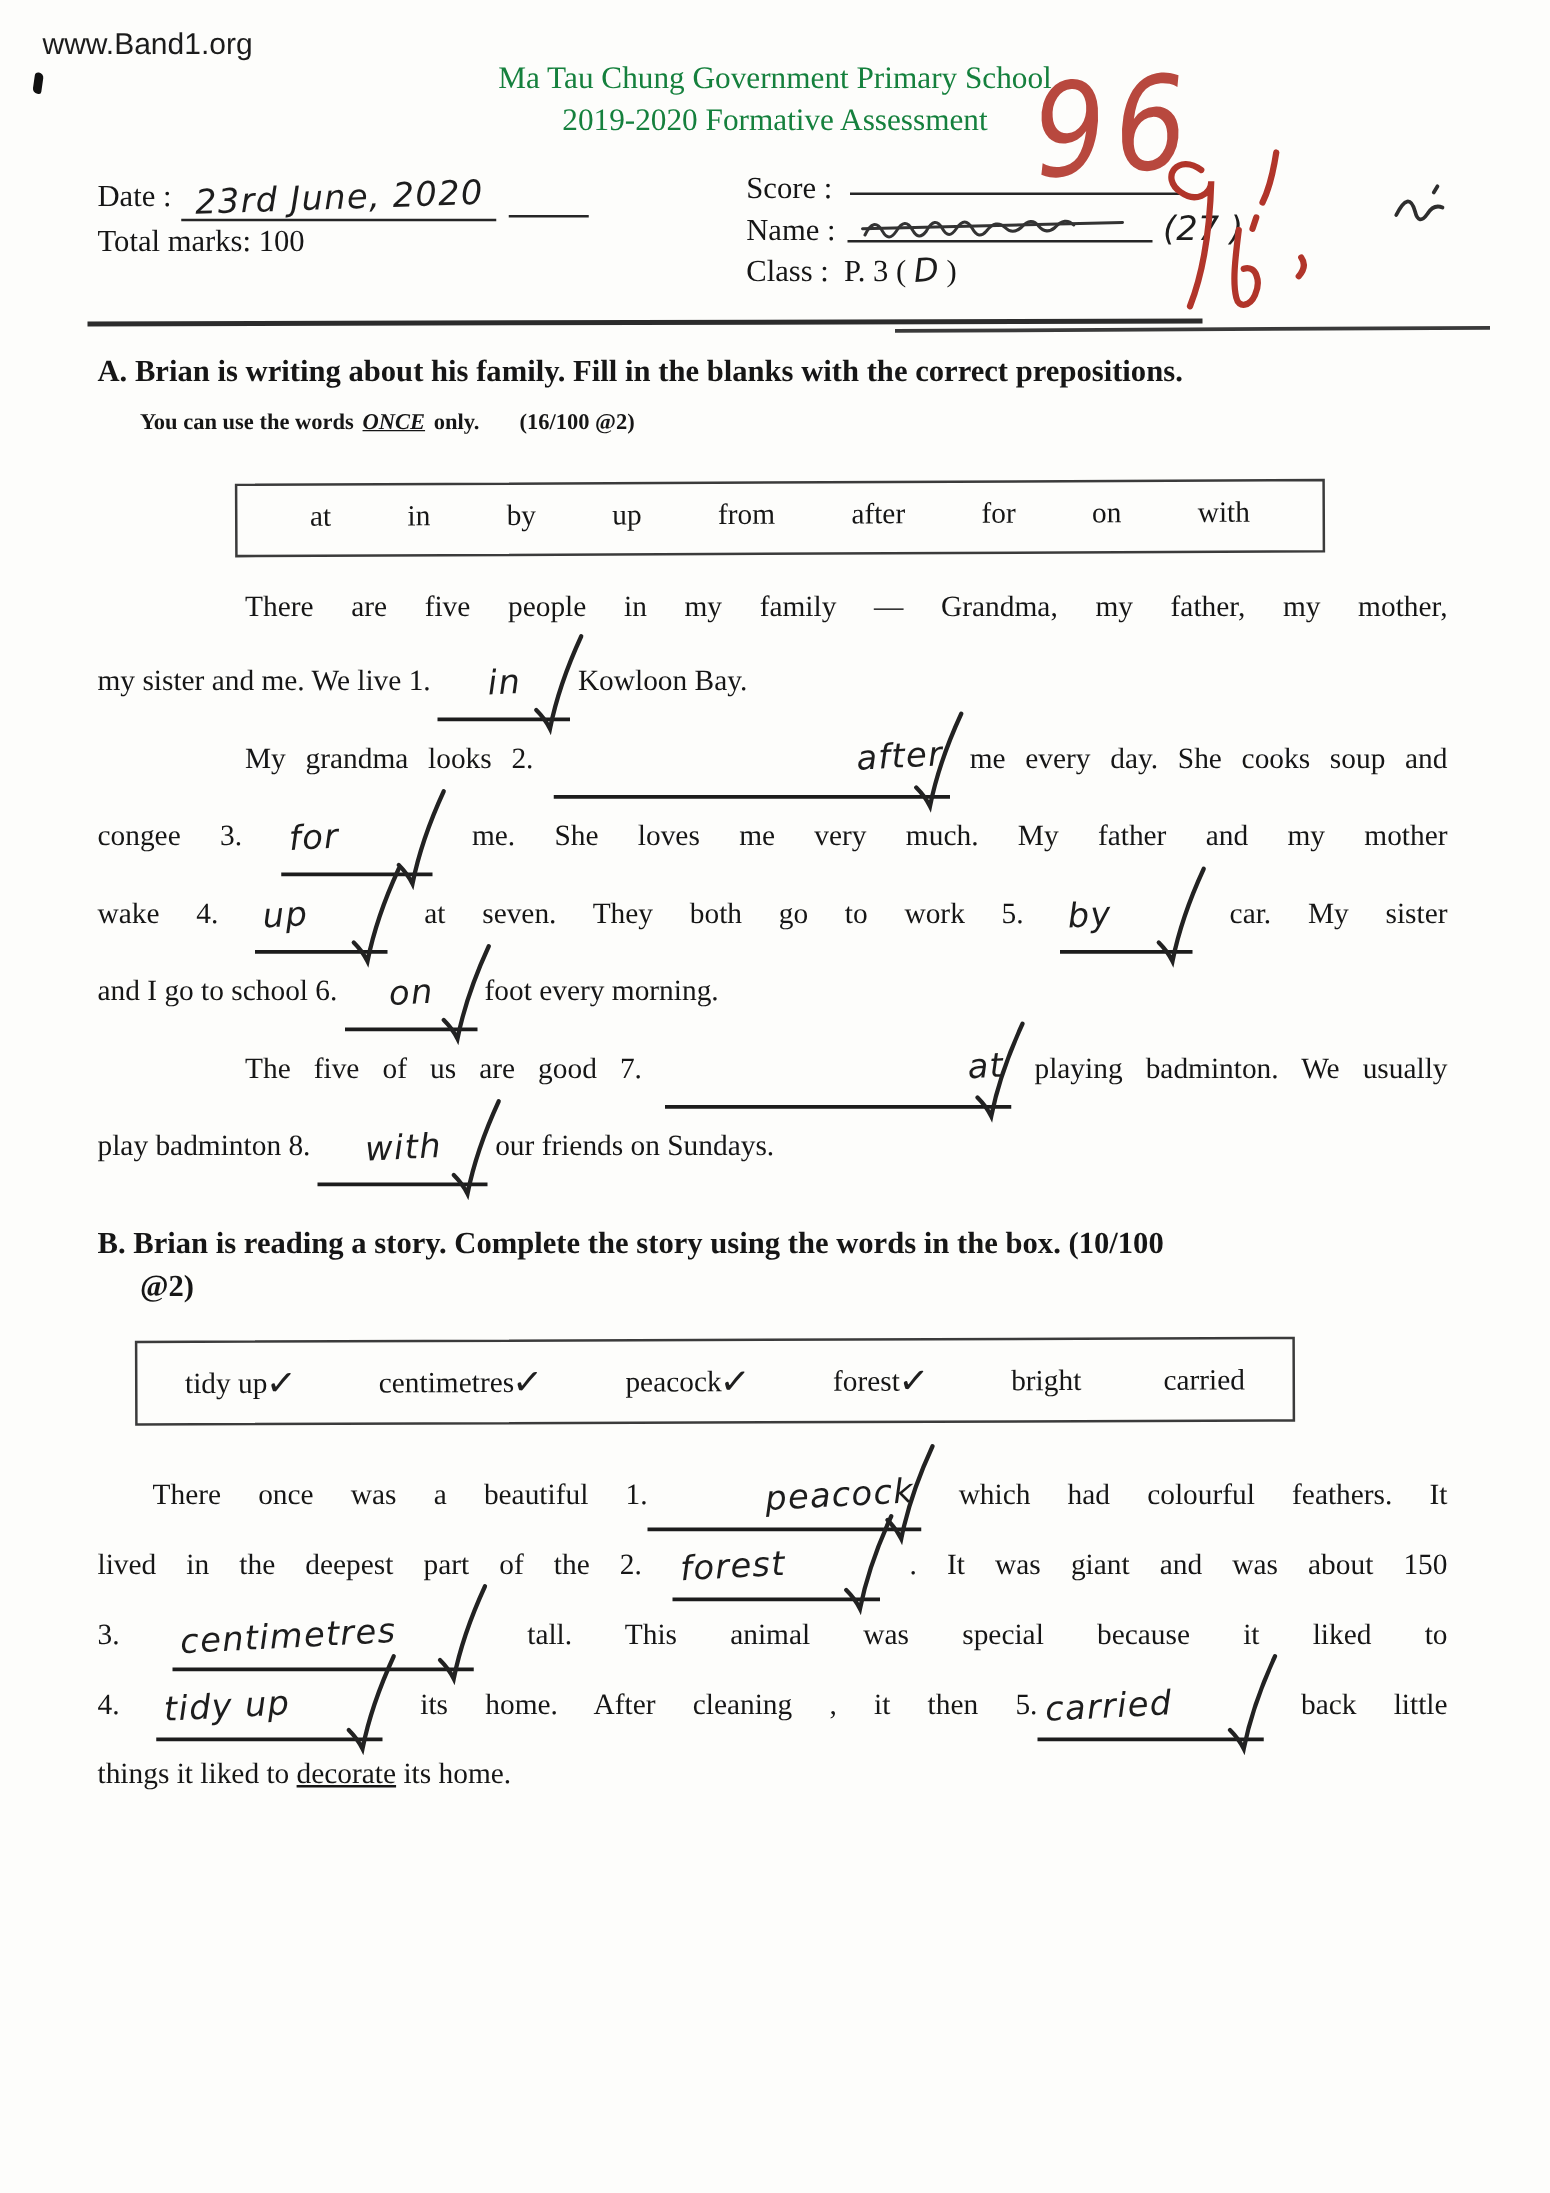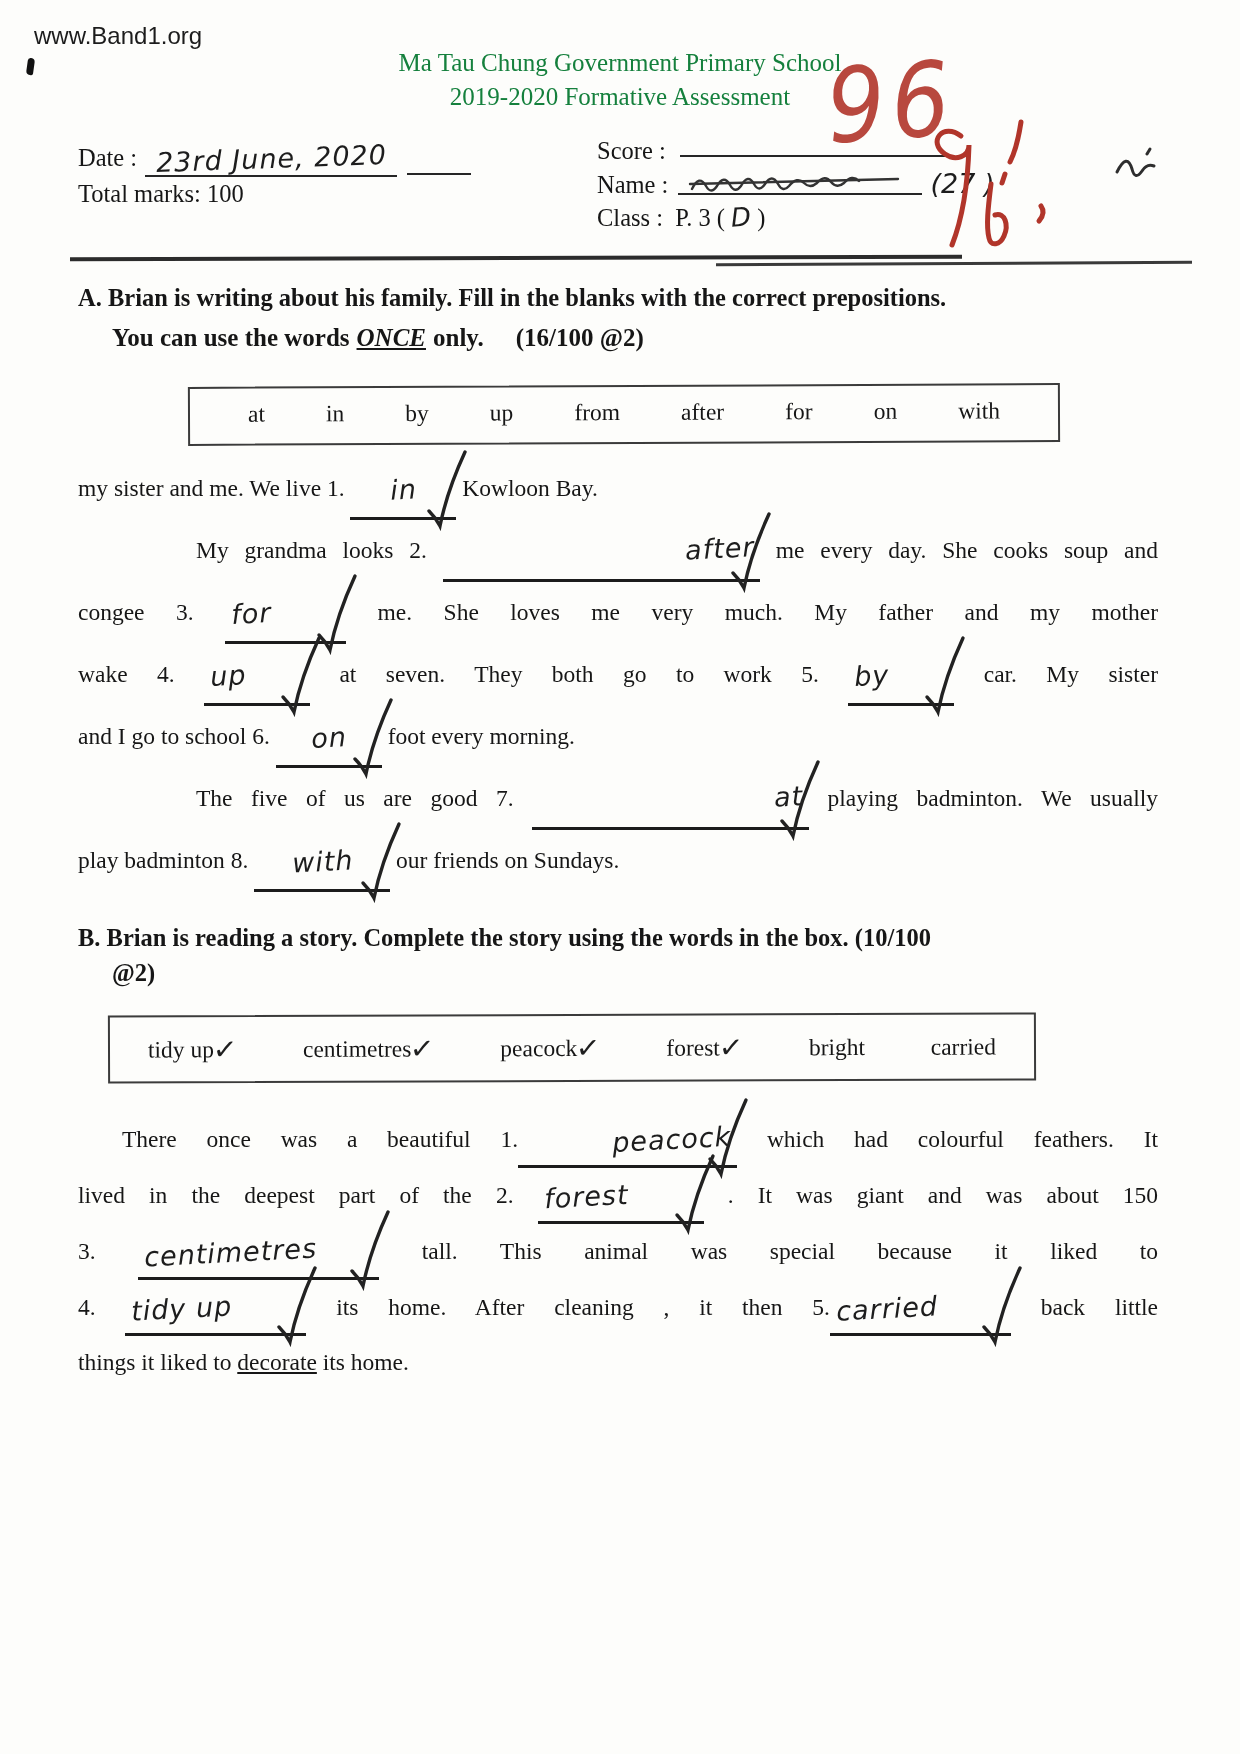--- a/index.html
+++ b/index.html
@@ -30,21 +30,21 @@
   .scribble{position:absolute;left:8px;bottom:-4px;}
   .score-hw{position:absolute;left:148px;top:-62px;font-size:92px;color:#b1352a;transform:rotate(-4deg) scaleY(1.12);transform-origin:bottom left;letter-spacing:6px;opacity:.9;z-index:5;}
   .penmarks{position:absolute;left:925px;top:108px;z-index:6;pointer-events:none;}
   
   .rule-wrap{position:relative;margin-top:10px;height:14px;}
   .rule1{position:absolute;left:70px;top:2px;width:892px;height:4px;background:#2c2c2c;transform:rotate(-0.15deg);}
   .rule2{position:absolute;left:716px;top:8px;width:476px;height:2.5px;background:#3a3a3a;transform:rotate(-0.3deg);}
   
   .section{margin:12px 82px 0 78px;}
   .h1{font-weight:bold;font-size:24.5px;line-height:35px;}
-  .h2{font-weight:bold;font-size:25px;line-height:35px;padding-left:34px;margin-top:5px;}
+  .h2{font-weight:bold;font-size:18px;line-height:35px;padding-left:34px;margin-top:5px;}
   .h2b{font-weight:bold;font-size:24.5px;line-height:35px;padding-left:34px;}
   .once{font-style:italic;text-decoration:underline;}
   .once-space{display:inline-block;width:7px;}
   .marks{margin-left:32px;}
   .wordbox{border:2.5px solid #3b3b3b;display:flex;justify-content:space-between;align-items:baseline;font-size:23.5px;background:#fdfdfb;}
   .wb-a{width:752px;margin:30px 0 0 110px;padding:12px 58px 16px;transform:rotate(-0.25deg);}
   .wb-b{width:848px;margin:24px 0 0 30px;padding:13px 38px 17px;transform:rotate(-0.2deg);}
   .wb-item{white-space:nowrap;}
   .wb-check{font-family:"DejaVu Sans",sans-serif;font-size:29px;color:#1f1f1f;display:inline-block;transform:rotate(4deg) translateY(2px);margin-left:-1px;}
   .para{margin-top:14px;font-size:23.5px;}
@@ -130,20 +130,21 @@
         <span class="wb-item">in</span>
         <span class="wb-item">by</span>
         <span class="wb-item">up</span>
         <span class="wb-item">from</span>
         <span class="wb-item">after</span>
         <span class="wb-item">for</span>
         <span class="wb-item">on</span>
         <span class="wb-item">with</span>
       </div>
     <div class="para para-a">
+        <div class="line indent just"><span>There are five people in my family — Grandma, my father, my mother,</span></div>
         <div class="line"><span>my sister and me. We live 1. </span><span class="blank" style="min-width: 94px;"><span class="hw">in</span><svg class="tick" width="48" height="88" viewBox="0 0 48 88">
               <path d="M7 64 Q14 71 18 79 Q25 44 43 5" fill="none" stroke="#222" stroke-width="3.4" stroke-linecap="round"></path>
             </svg></span><span> Kowloon Bay.</span></div>
         <div class="line indent just"><span>My grandma looks 2. </span><span class="blank" style="min-width: 139px;"><span class="hw">after</span><svg class="tick" width="48" height="88" viewBox="0 0 48 88">
               <path d="M7 64 Q14 71 18 79 Q25 44 43 5" fill="none" stroke="#222" stroke-width="3.4" stroke-linecap="round"></path>
             </svg></span><span> me every day. She cooks soup and</span></div>
         <div class="line just"><span>congee 3. </span><span class="blank" style="min-width: 109px;"><span class="hw">for</span><svg class="tick" width="48" height="88" viewBox="0 0 48 88">
               <path d="M7 64 Q14 71 18 79 Q25 44 43 5" fill="none" stroke="#222" stroke-width="3.4" stroke-linecap="round"></path>
             </svg></span><span> me. She loves me very much. My father and my mother</span></div>
         <div class="line just"><span>wake 4. </span><span class="blank" style="min-width: 94px;"><span class="hw">up</span><svg class="tick" width="48" height="88" viewBox="0 0 48 88">

